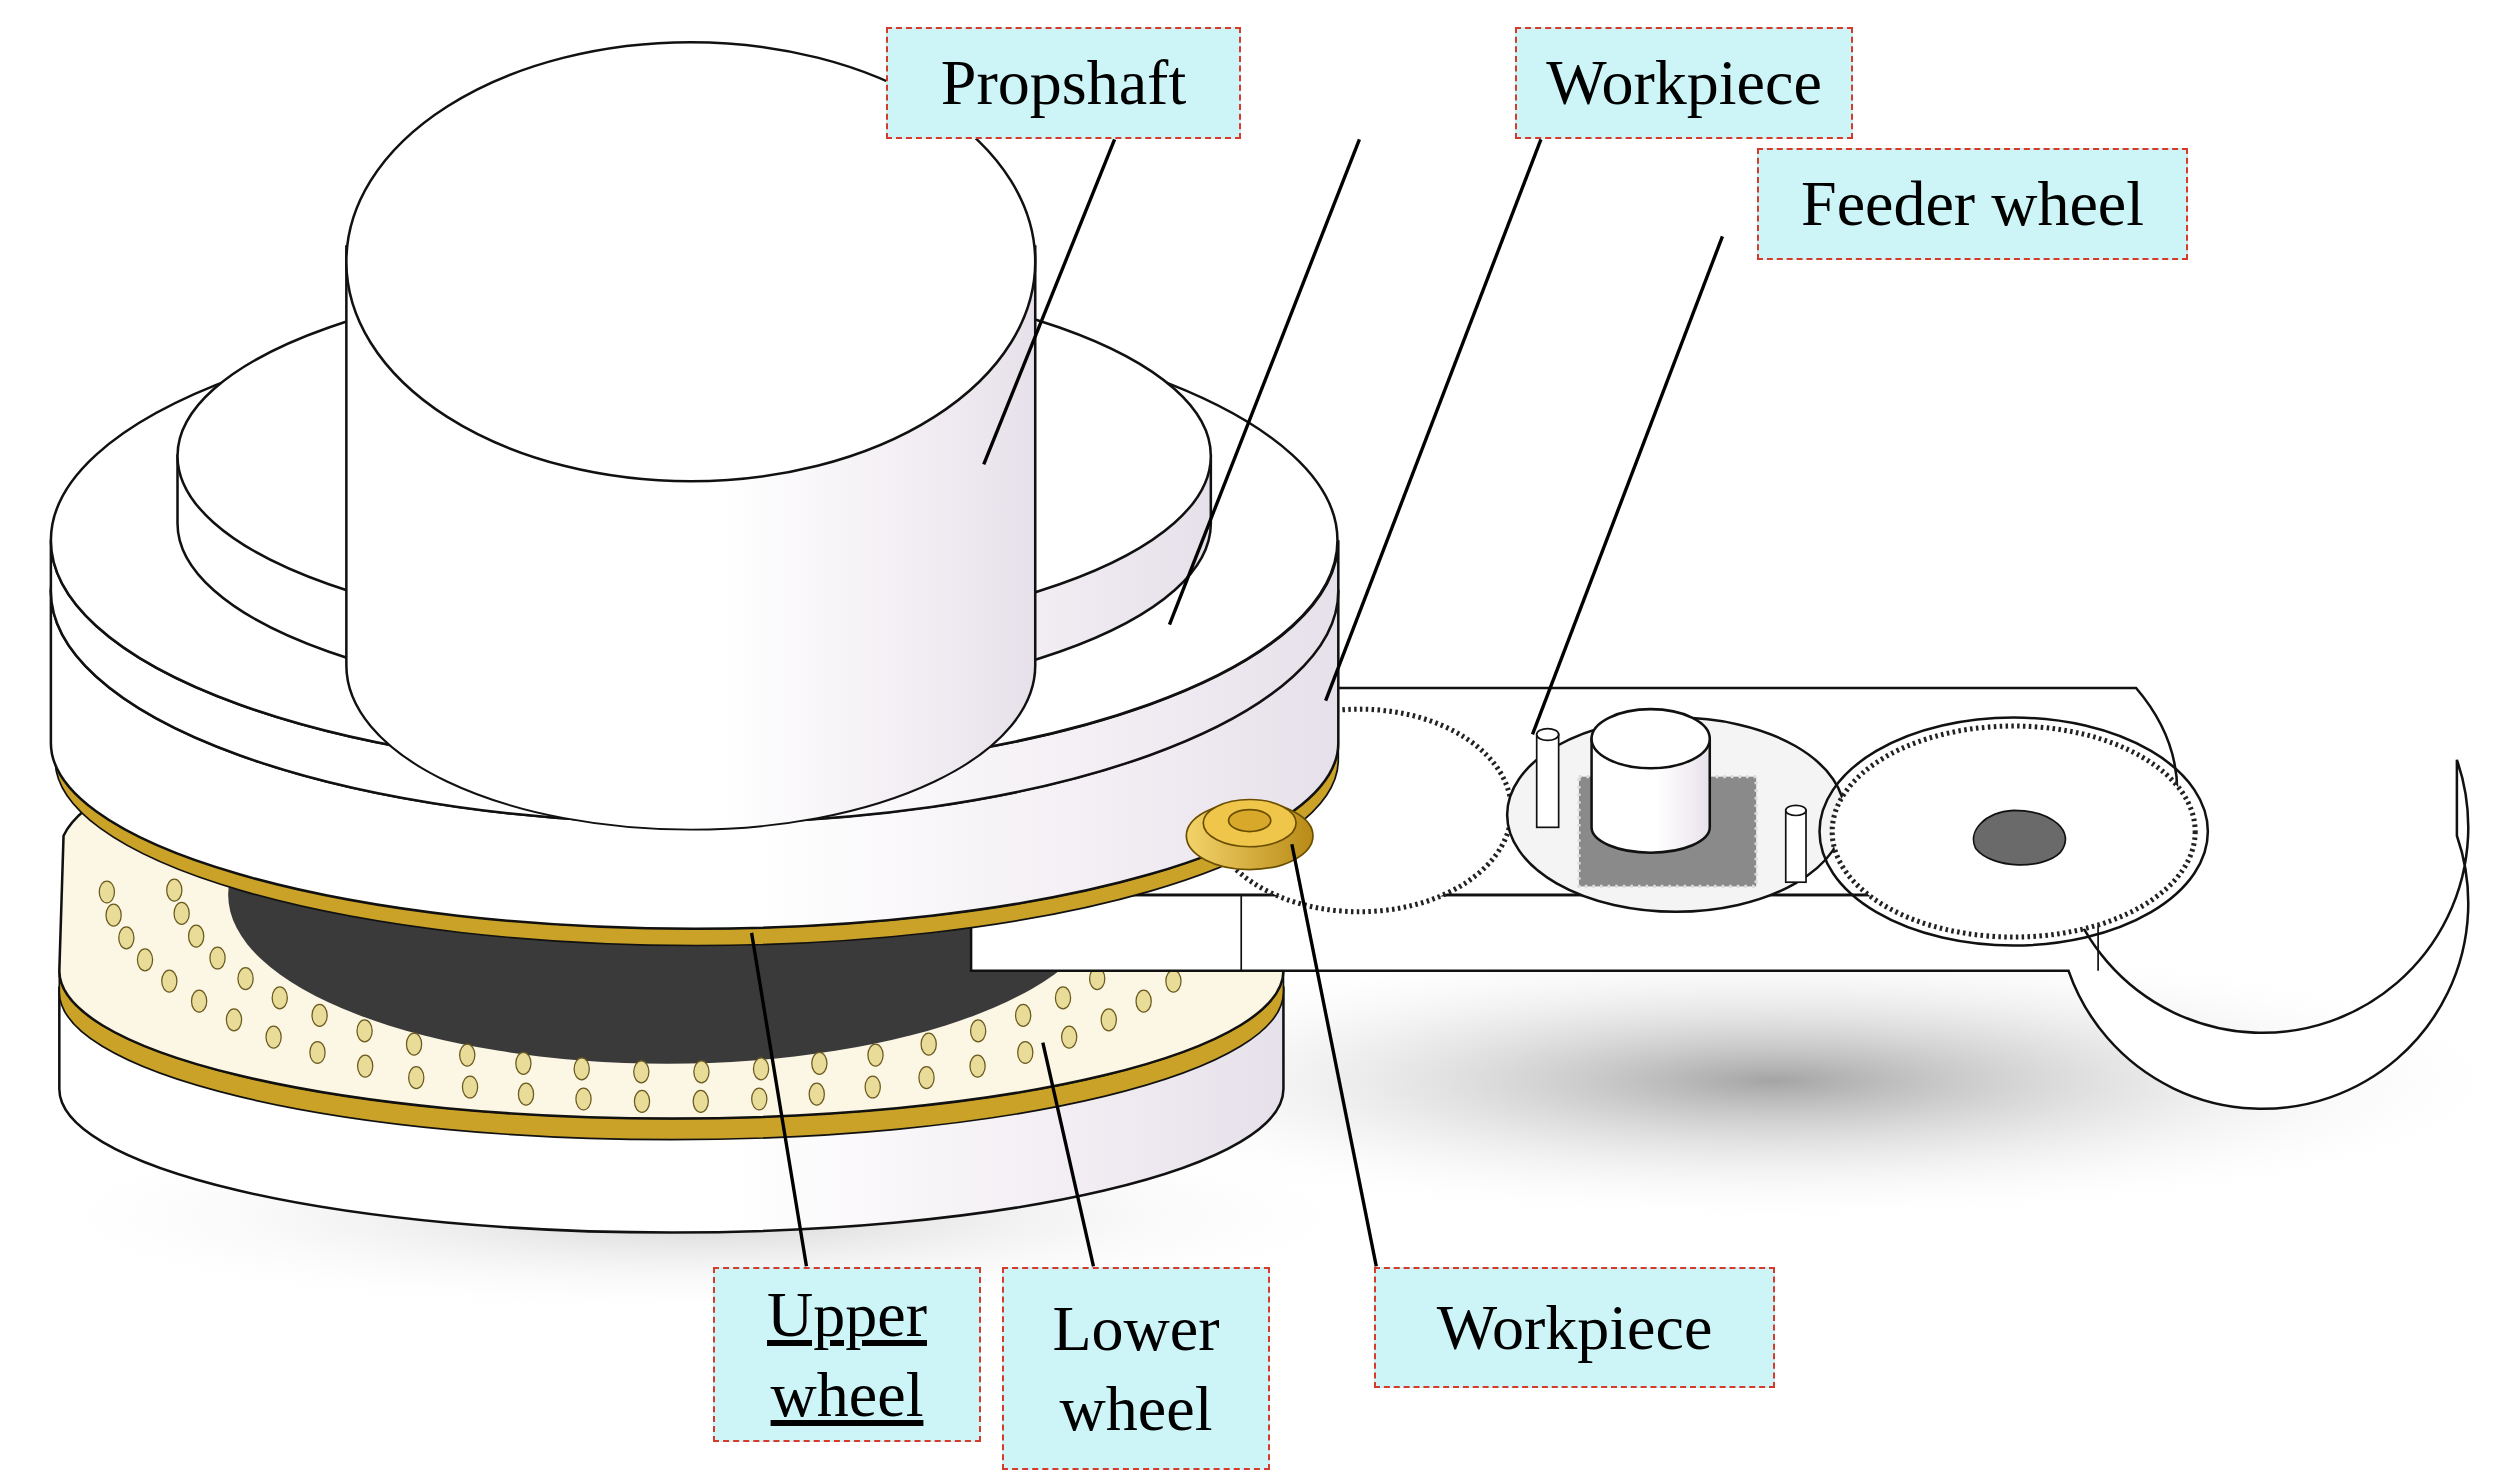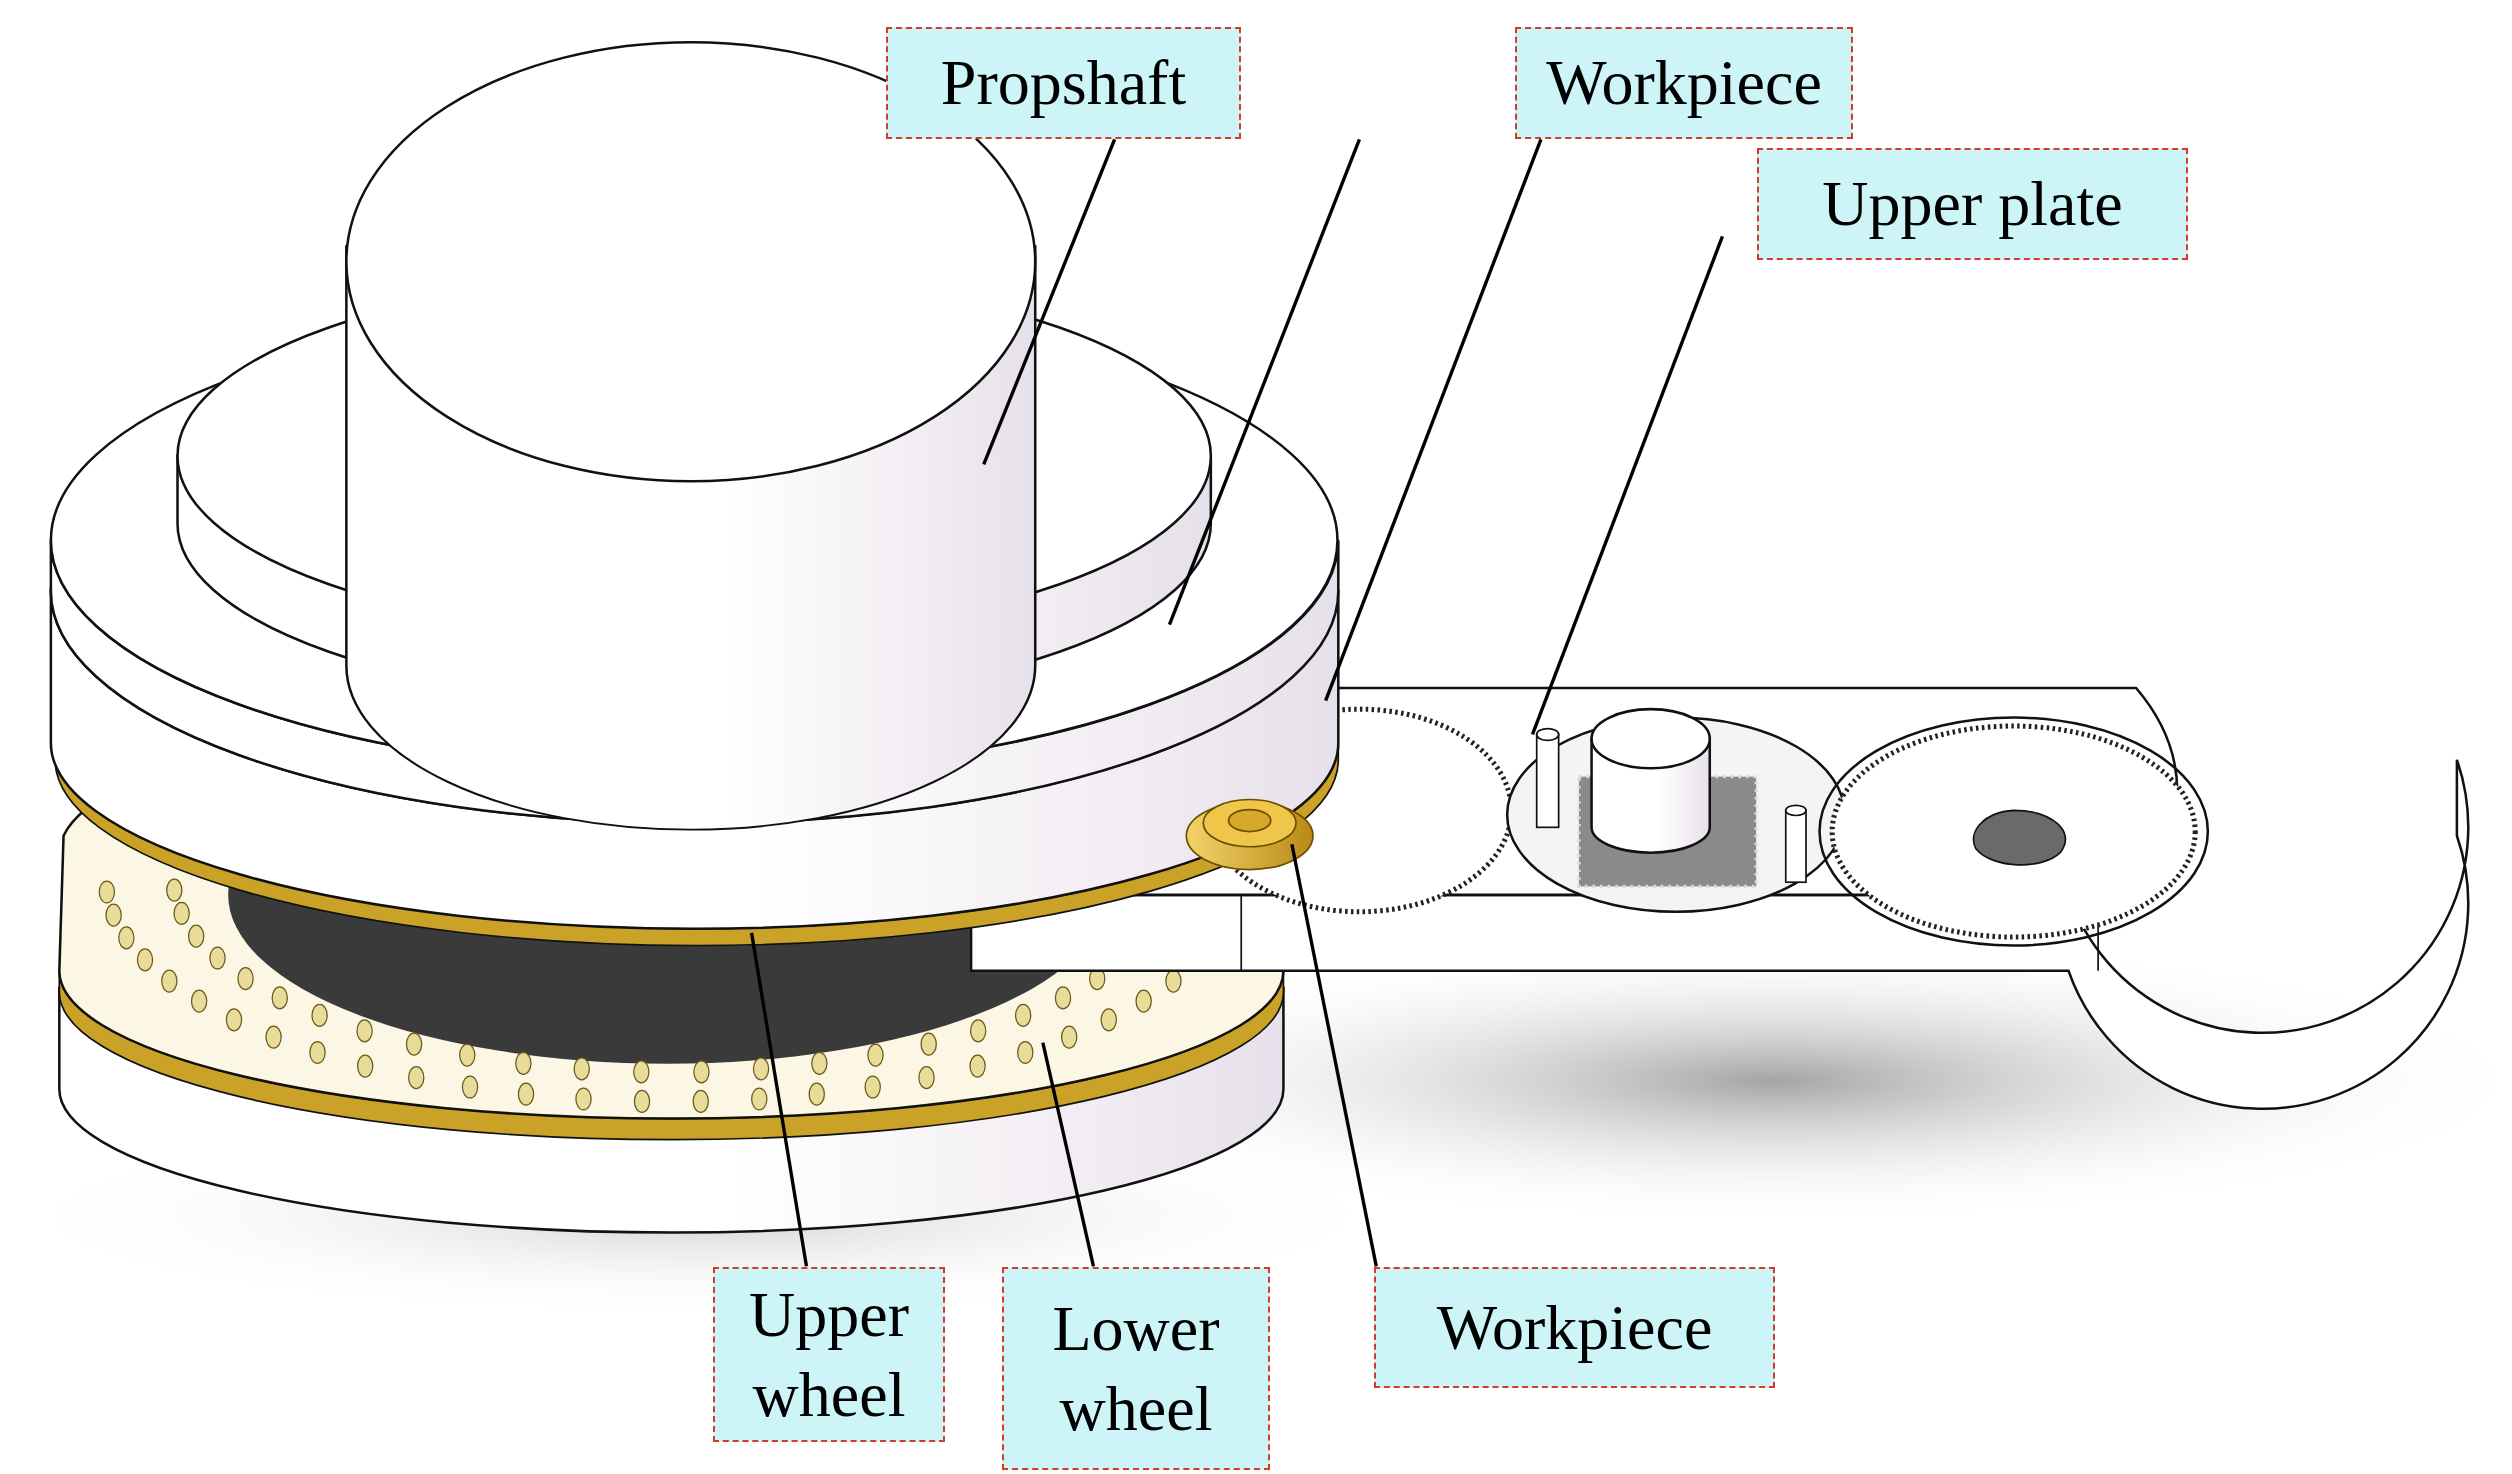--- a/index.html
+++ b/index.html
@@ -177,23 +177,23 @@
     </g>
   </svg>
 
   <div class="label-box" style="left:849px; top:27px; width:355px; height:112px;">
     <span class="label-text">Propshaft</span>
   </div>
   <div class="label-box" style="left:1478px; top:27px; width:338px; height:112px;">
     <span class="label-text">Workpiece</span>
   </div>
   <div class="label-box" style="left:1720px; top:148px; width:431px; height:112px;">
-    <span class="label-text">Upper plate</span>
-  </div>
-  <div class="label-box" style="left:676px; top:1267px; width:232px; height:175px;">
+    <span class="label-text">Feeder wheel</span>
+  </div>
+  <div class="label-box" style="left:676px; top:1267px; width:268px; height:175px;text-decoration:underline;">
     <span class="label-text">Upper
 wheel</span>
   </div>
   <div class="label-box" style="left:965px; top:1267px; width:268px; height:203px;">
     <span class="label-text">Lower
 wheel</span>
   </div>
   <div class="label-box" style="left:1337px; top:1267px; width:401px; height:121px;">
     <span class="label-text">Workpiece</span>
   </div>

